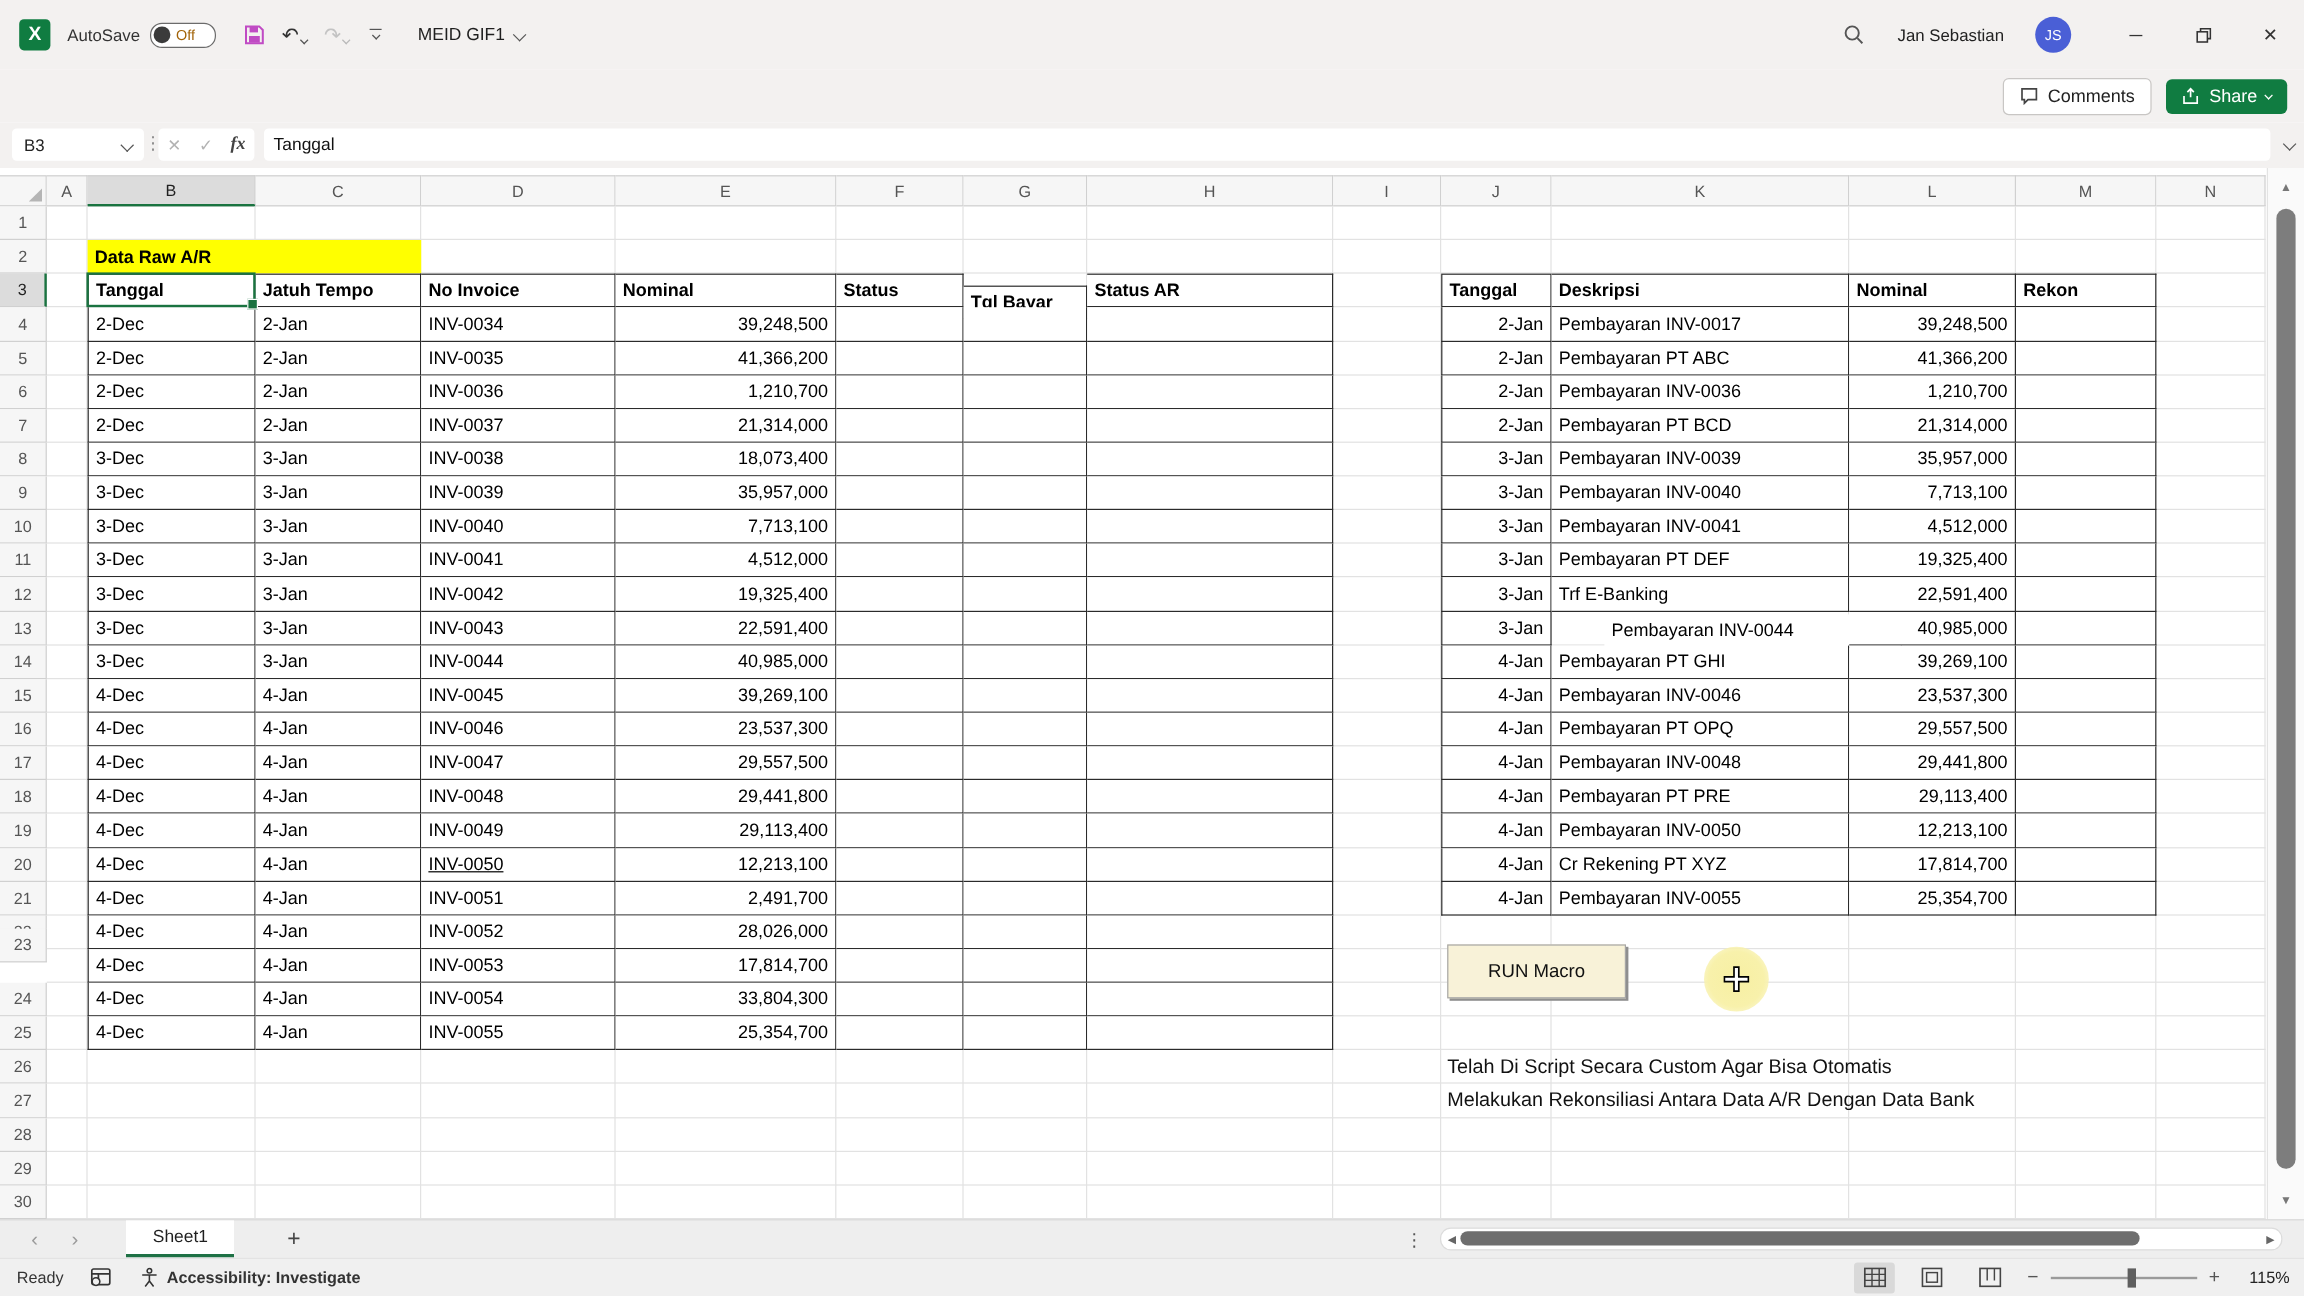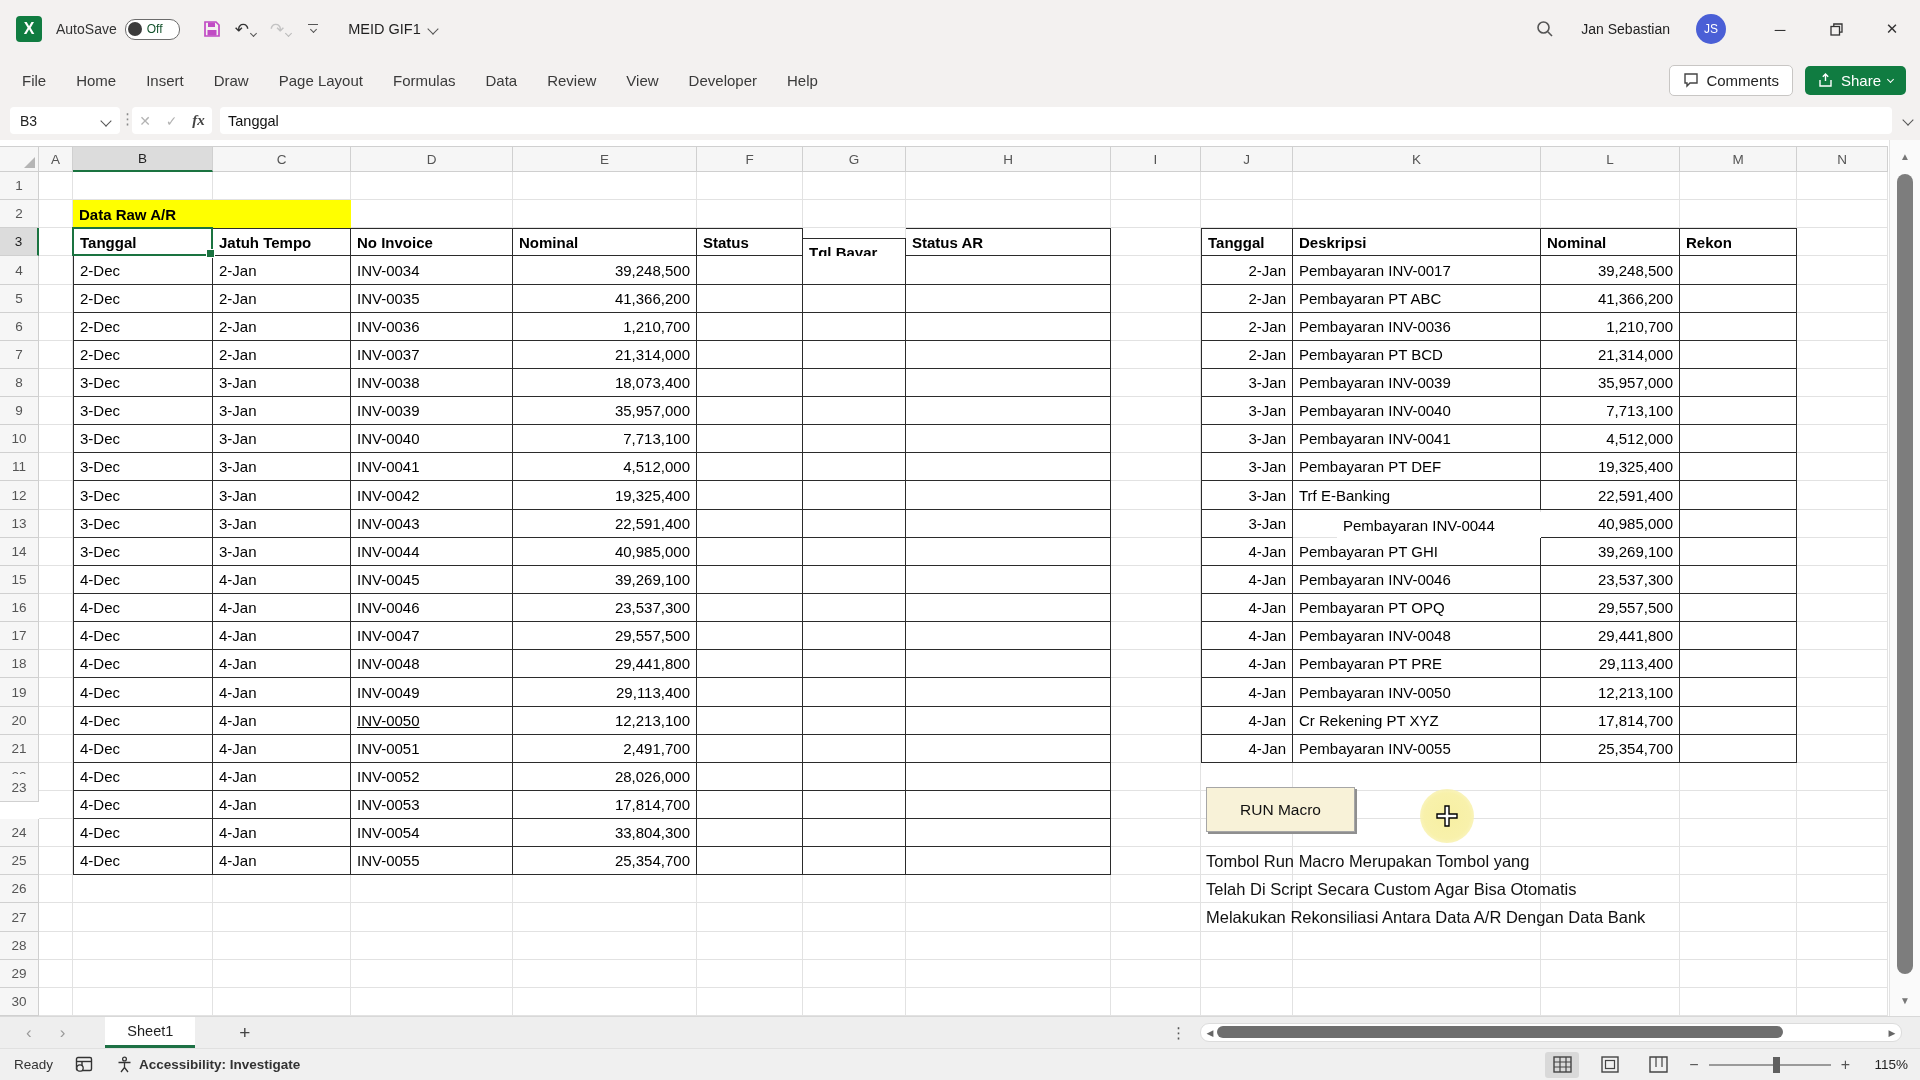--- a/index.html
+++ b/index.html
@@ -5,21 +5,21 @@
   html,body{margin:0;padding:0;background:#888;}
   #app{position:relative;width:1920px;height:1080px;background:#fff;overflow:hidden;
        font-family:"Liberation Sans",sans-serif;color:#222;}
   
   #titlebar{position:absolute;left:0;top:0;width:1920px;height:58px;background:#f3f1f0;display:flex;align-items:center;}
   .xl-icon{width:26px;height:26px;border-radius:4px;background:#107c41;color:#fff;font-weight:bold;font-size:16px;
            display:flex;align-items:center;justify-content:center;margin:0 14px 0 16px;}
   .autosave{display:flex;align-items:center;gap:8px;font-size:14px;color:#333;}
   .toggle{width:46px;height:19px;border:1px solid #6b6b6b;border-radius:10px;display:flex;align-items:center;background:#fff;padding:0 5px 0 2px;gap:5px;}
   .knob{width:14px;height:14px;border-radius:50%;background:#3b3b3b;}
-  .toggle span{font-size:12px;color:#14532d;}
+  .toggle span{font-size:12px;color:#a16207;}
   .qat{display:flex;align-items:center;gap:4px;margin-left:18px;}
   .qat .icon-btn{display:flex;align-items:flex-end;gap:2px;padding:4px 5px;border-radius:4px;}
   .glyph{font-size:17px;line-height:17px;}
   .chev{width:7px;height:7px;border-right:1.6px solid #555;border-bottom:1.6px solid #555;transform:rotate(45deg);display:inline-block;}
   .chev.sm{width:4px;height:4px;margin-bottom:2px;}
   .chev.lite{border-color:#b9b9b9;}
   .custom-qat{display:flex;flex-direction:column;align-items:center;gap:2px;margin-left:8px;}
   .custom-qat .bar{width:10px;height:1.6px;background:#555;}
   #doc-title{display:flex;align-items:center;gap:8px;margin-left:30px;font-size:14.5px;color:#1f1f1f;}
   #title-right{margin-left:auto;display:flex;align-items:center;gap:26px;padding-right:0;}
@@ -162,33 +162,20 @@
             <rect x="1" y="3.5" width="8.5" height="8.5" fill="none" stroke="#333" stroke-width="1.3"></rect>
             <path d="M3.8 3.3V1h8.2v8.2h-2.3" fill="none" stroke="#333" stroke-width="1.3"></path>
           </svg>
         </span>
         <span class="winbtn">✕</span>
       </span>
     </div>
   </div>
 
   <div id="menubar">
-    <div id="menu-tabs">
-        <span>File</span>
-        <span>Home</span>
-        <span>Insert</span>
-        <span>Draw</span>
-        <span>Page Layout</span>
-        <span>Formulas</span>
-        <span>Data</span>
-        <span>Review</span>
-        <span>View</span>
-        <span>Developer</span>
-        <span>Help</span>
-      </div>
     <div id="menu-right">
       <span class="comments-btn">
         <svg width="16" height="16" viewBox="0 0 16 16">
           <path d="M2 2h12v9H7l-3 3v-3H2z" fill="none" stroke="#444" stroke-width="1.4"></path>
         </svg>
         <span>Comments</span>
       </span>
       <span class="share-btn" style="background:#107c41">
         <svg width="16" height="16" viewBox="0 0 16 16">
           <path d="M2 8v6h11V8" fill="none" stroke="#fff" stroke-width="1.4"></path>
@@ -546,21 +533,20 @@
       <div class="tcell right" style="left: 1541px; top: 595px; width: 139px; height: 28px;">25,354,700</div>
       <div class="tcell" style="left: 1680px; top: 595px; width: 117px; height: 28px;"></div>
       <div id="selbox" style="left: 72px; top: 87px; width: 141px; height: 29px; border-color: rgb(26, 115, 64);">
         <div class="handle"></div>
       </div>
     </div>
 
   <div id="macro-btn">
     <span>RUN Macro</span>
   </div>
-  <div class="note-line" style="top:847px">Tombol Run Macro Merupakan Tombol yang</div>
   <div class="note-line" style="top:903px">Melakukan Rekonsiliasi Antara Data A/R Dengan Data Bank</div>
   <div class="note-line" style="top:875px">Telah Di Script Secara Custom Agar Bisa Otomatis</div>
 
   <div id="cursor-halo"></div>
   <svg id="cursor-cross" width="22" height="22" viewBox="0 0 22 22">
     <path d="M9 1h4v8h8v4h-8v8H9v-8H1V9h8z" fill="#fff" stroke="#000" stroke-width="1.4"></path>
   </svg>
 
   <div id="vscroll">
     <span class="arr" style="top:4px">▲</span>

